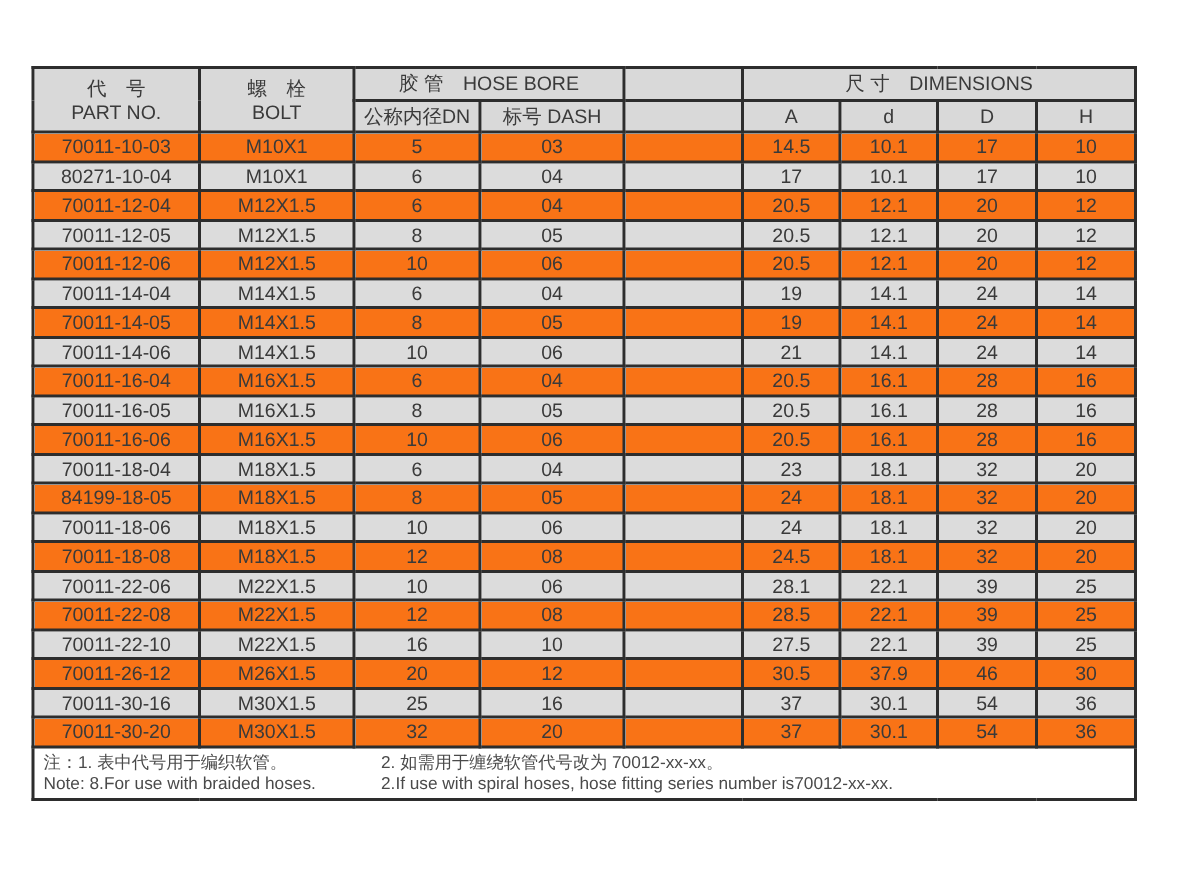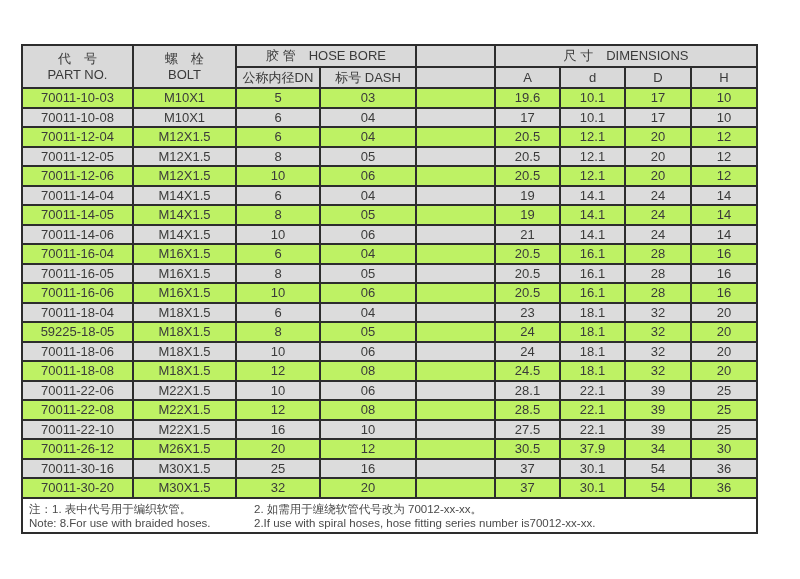--- a/index.html
+++ b/index.html
@@ -28,21 +28,21 @@
     border:2px solid var(--border-color);
     text-align:center;vertical-align:middle;
     padding:0;overflow:hidden;white-space:nowrap;
   }
   thead th{
     background:var(--head-bg);
     font-weight:normal;font-size:13px;
   }
   thead tr.h1{height:22px;}
   thead tr.h2{height:21px;}
-  tbody tr{height:19.5px;background:#bef264;}
+  tbody tr{height:19.5px;background:#f97316;}
   tbody tr:nth-child(even){background:var(--row-alt);}
   .th-stack div{line-height:16px;}
   .zh{white-space:pre;}
   tr.note-row{height:35px;background:#ffffff;}
   tr.note-row td{
     text-align:left;vertical-align:top;
     padding:3px 0 0 6px;
     font-size:11.5px;line-height:14.5px;color:var(--note-color);
     white-space:nowrap;
   }
@@ -89,27 +89,27 @@
         <th>H</th>
       </tr>
     </thead>
     <tbody>
         <tr>
           <td>70011-10-03</td>
           <td>M10X1</td>
           <td>5</td>
           <td>03</td>
           <td></td>
-          <td>19.6</td>
+          <td>14.5</td>
           <td>10.1</td>
           <td>17</td>
           <td>10</td>
         </tr>
         <tr>
-          <td>70011-10-08</td>
+          <td>80271-10-04</td>
           <td>M10X1</td>
           <td>6</td>
           <td>04</td>
           <td></td>
           <td>17</td>
           <td>10.1</td>
           <td>17</td>
           <td>10</td>
         </tr>
         <tr>
@@ -216,21 +216,21 @@
           <td>M18X1.5</td>
           <td>6</td>
           <td>04</td>
           <td></td>
           <td>23</td>
           <td>18.1</td>
           <td>32</td>
           <td>20</td>
         </tr>
         <tr>
-          <td>59225-18-05</td>
+          <td>84199-18-05</td>
           <td>M18X1.5</td>
           <td>8</td>
           <td>05</td>
           <td></td>
           <td>24</td>
           <td>18.1</td>
           <td>32</td>
           <td>20</td>
         </tr>
         <tr>
@@ -289,21 +289,21 @@
           <td>25</td>
         </tr>
         <tr>
           <td>70011-26-12</td>
           <td>M26X1.5</td>
           <td>20</td>
           <td>12</td>
           <td></td>
           <td>30.5</td>
           <td>37.9</td>
-          <td>34</td>
+          <td>46</td>
           <td>30</td>
         </tr>
         <tr>
           <td>70011-30-16</td>
           <td>M30X1.5</td>
           <td>25</td>
           <td>16</td>
           <td></td>
           <td>37</td>
           <td>30.1</td>

